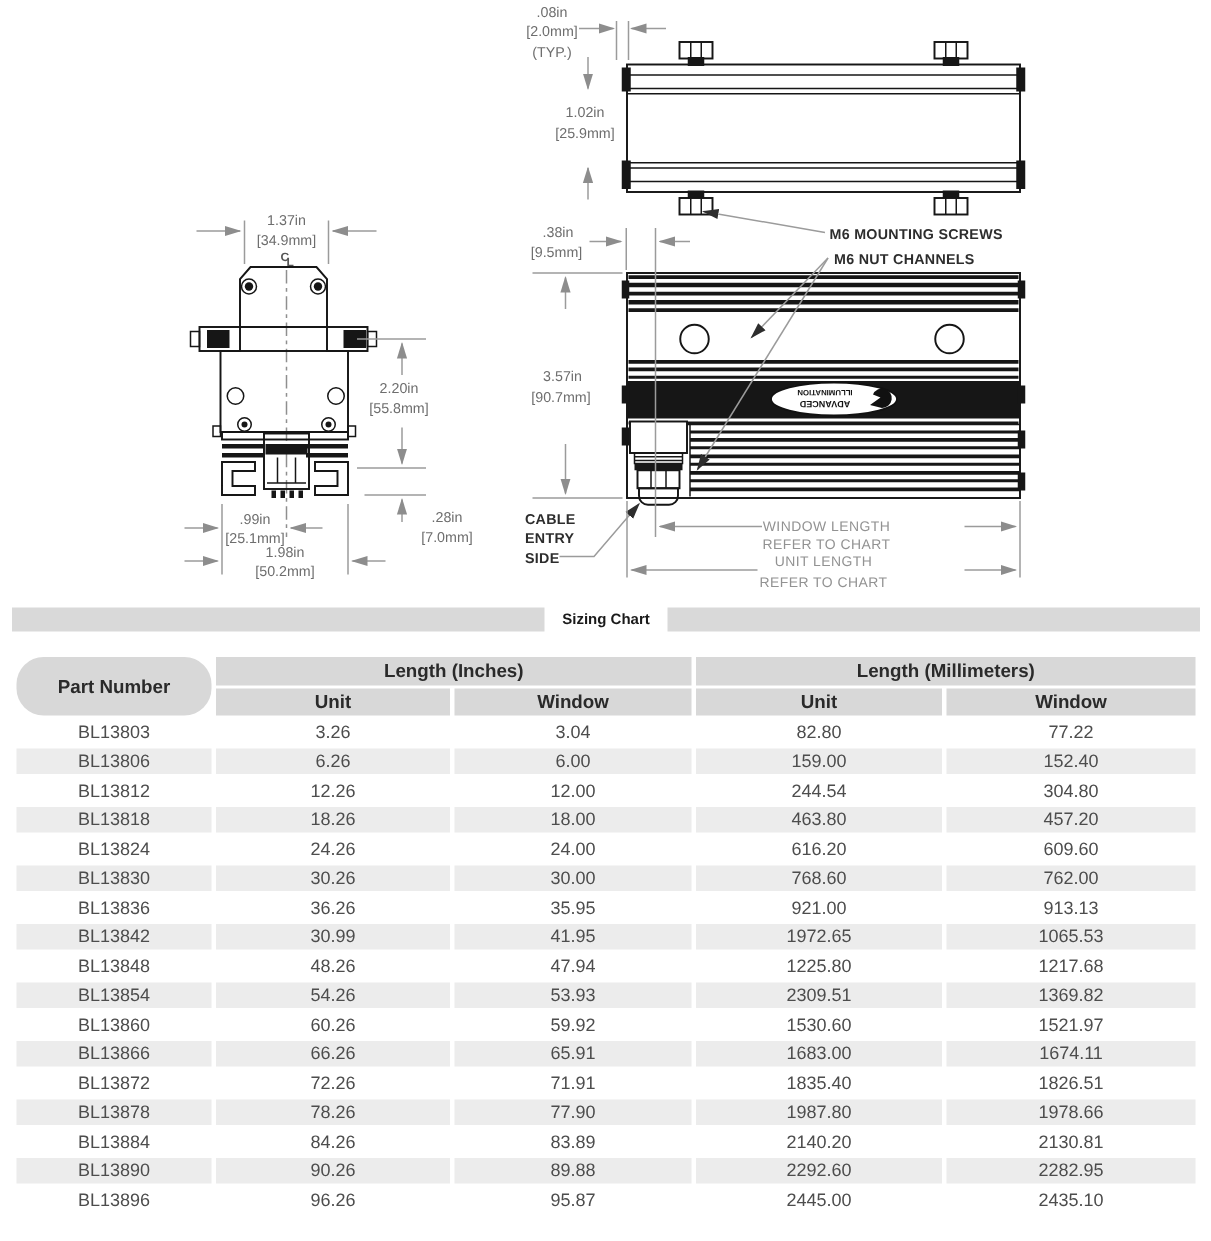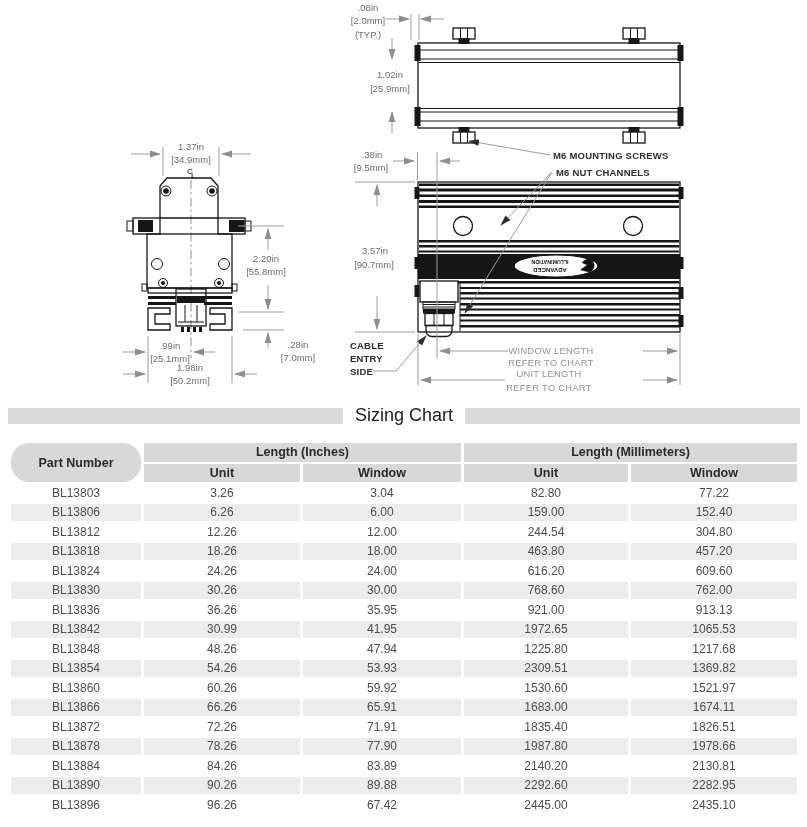--- a/index.html
+++ b/index.html
@@ -11,21 +11,21 @@
   .graydim{fill:#929292;font-size:9.3px;text-anchor:middle;letter-spacing:.3px;}
   .lbl{fill:#2d2d2d;font-size:9.5px;font-weight:bold;letter-spacing:.2px;}
   .oline{stroke:#161616;stroke-width:1.3;fill:none;}
   .othin{stroke:#161616;stroke-width:1;fill:none;}
   .ofill{fill:#161616;stroke:none;}
   .owhite{fill:#ffffff;stroke:#161616;stroke-width:1.3;}
   .cl{stroke:#8f8f8f;stroke-width:1;stroke-dasharray:9 3 2.5 3;}
 
   .title-row{display:flex;align-items:center;padding:0 7px 0 8px;margin-top:5px;gap:12px;}
   .title-bar{flex:1;height:16px;background:#d9d9d9;}
-  .chart-title{font-size:18px;font-weight:normal;color:#1a1a1a;white-space:nowrap;margin:0;}
+  .chart-title{font-size:10px;font-weight:bold;color:#1a1a1a;white-space:nowrap;margin:0;}
 
   table.sizing{width:792px;margin:15px 7px 0 8px;border-collapse:separate;border-spacing:3px 2px;table-layout:fixed;}
   table.sizing th{background:#d8d8d8;font-size:12.5px;font-weight:bold;color:#2a2a2a;text-align:center;padding:0;height:18px;}
   table.sizing th.tall{height:39px;border-radius:18px;}
   table.sizing td{font-size:12px;color:#4d4d4d;text-align:center;padding:0;height:17.5px;background:#ffffff;}
   table.sizing tbody tr:nth-child(even) td{background:#ececec;}
   col.c-part{width:130px;} col.c1{width:156px;} col.c2{width:158px;} col.c3{width:164px;} col.c4{width:166px;}
 </style>
 </head>
 <body>
@@ -438,18 +438,18 @@
       <tr>
         <td>BL13890</td>
         <td>90.26</td>
         <td>89.88</td>
         <td>2292.60</td>
         <td>2282.95</td>
       </tr>
       <tr>
         <td>BL13896</td>
         <td>96.26</td>
-        <td>67.42</td>
+        <td>95.87</td>
         <td>2445.00</td>
         <td>2435.10</td>
       </tr>
     </tbody>
 </table>
 
 </body></html>

